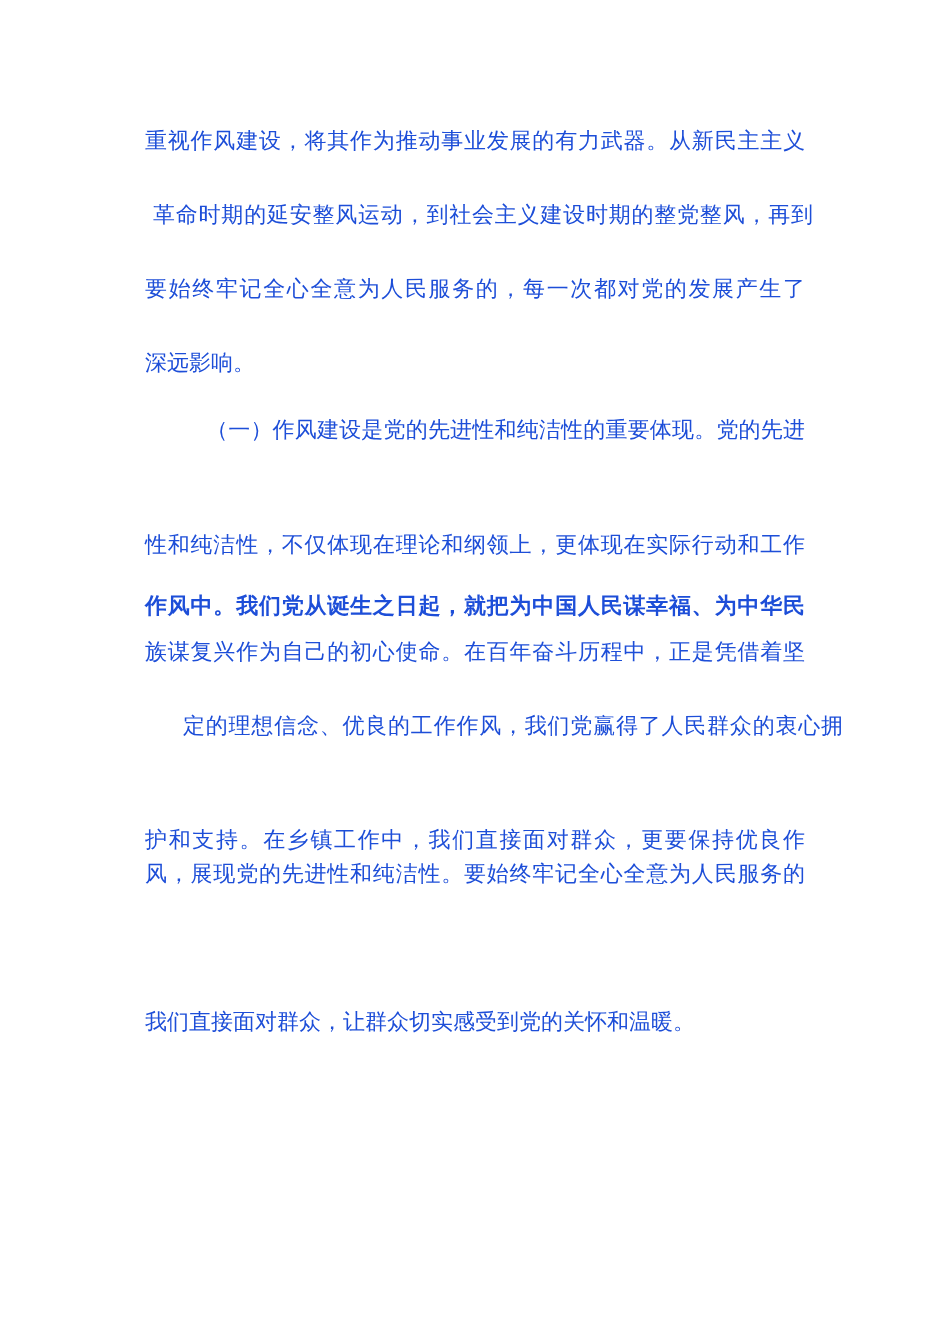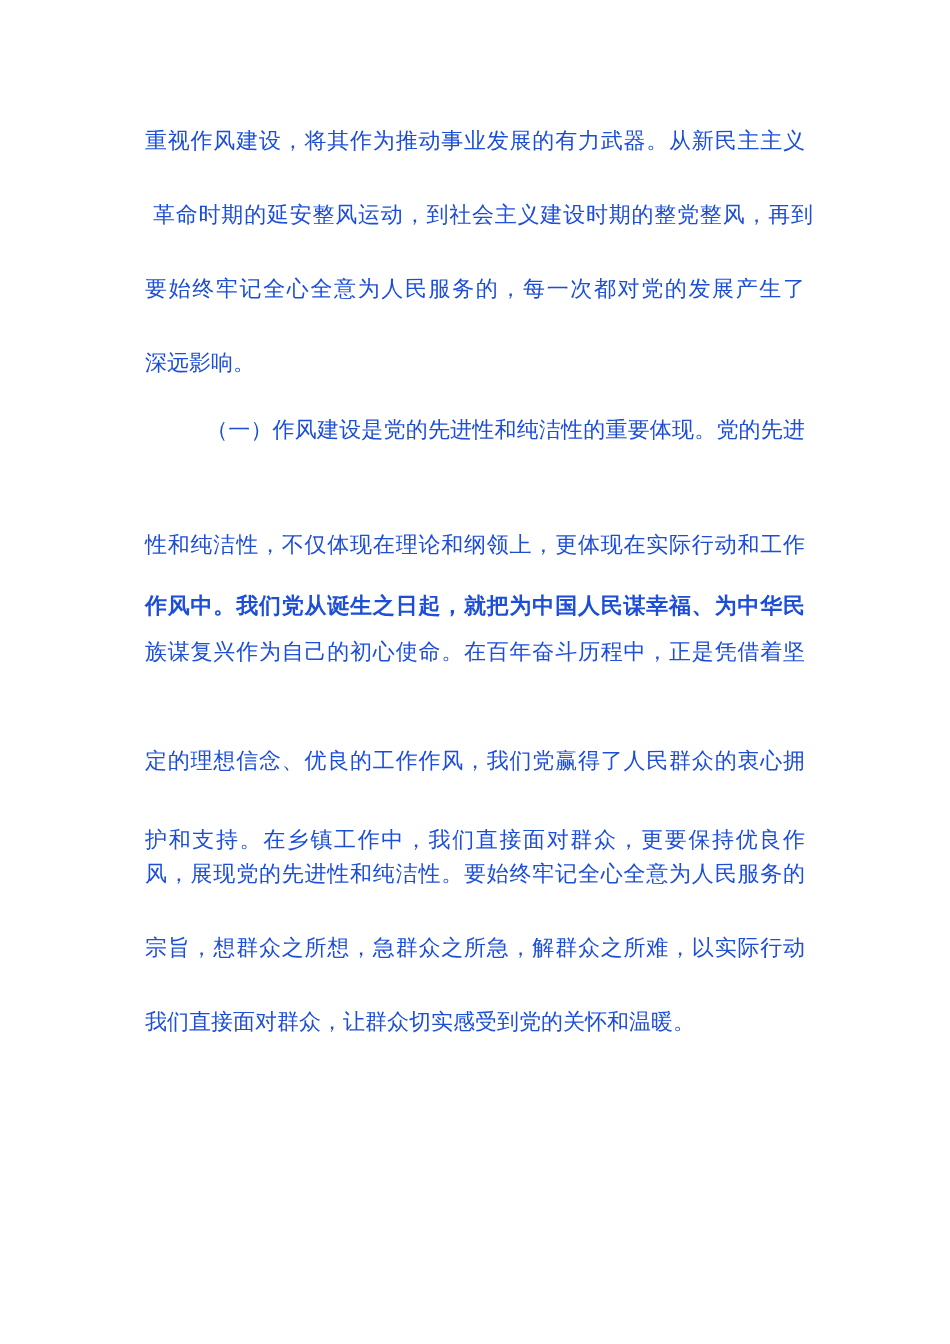--- a/index.html
+++ b/index.html
@@ -28,18 +28,17 @@
 
 <div class="page">
   <div class="line" style="top: 121px;">重视作风建设，将其作为推动事业发展的有力武器。从新民主主义</div>
   <div class="line" style="top: 195px; margin-left: 8px;">革命时期的延安整风运动，到社会主义建设时期的整党整风，再到</div>
   <div class="line" style="top: 269px;">要始终牢记全心全意为人民服务的，每一次都对党的发展产生了</div>
   <div class="line last" style="top: 343px;">深远影响。</div>
   <div class="line" style="top: 410px; left: 206px; width: 599px;">（一）作风建设是党的先进性和纯洁性的重要体现。党的先进</div>
   <div class="line" style="top: 484px; margin-top: 41px;">性和纯洁性，不仅体现在理论和纲领上，更体现在实际行动和工作</div>
   <div class="line" style="top: 586px; font-weight: bold;">作风中。我们党从诞生之日起，就把为中国人民谋幸福、为中华民</div>
   <div class="line" style="top: 632px;">族谋复兴作为自己的初心使命。在百年奋斗历程中，正是凭借着坚</div>
-  <div class="line" style="top: 741px;">定的理想信念、优良的工作作风，我们党赢得了人民群众的衷心拥</div>
+  <div class="line" style="top: 706px; margin-left: 38px;">定的理想信念、优良的工作作风，我们党赢得了人民群众的衷心拥</div>
   <div class="line" style="top: 780px; margin-top: 40px;">护和支持。在乡镇工作中，我们直接面对群众，更要保持优良作</div>
   <div class="line" style="top: 854px;">风，展现党的先进性和纯洁性。要始终牢记全心全意为人民服务的</div>
-  <div class="line" style="top: 928px;">宗旨，想群众之所想，急群众之所急，解群众之所难，以实际行动</div>
   <div class="line last" style="top: 1002px;">我们直接面对群众，让群众切实感受到党的关怀和温暖。</div>
 </div>
 
 </body></html>

